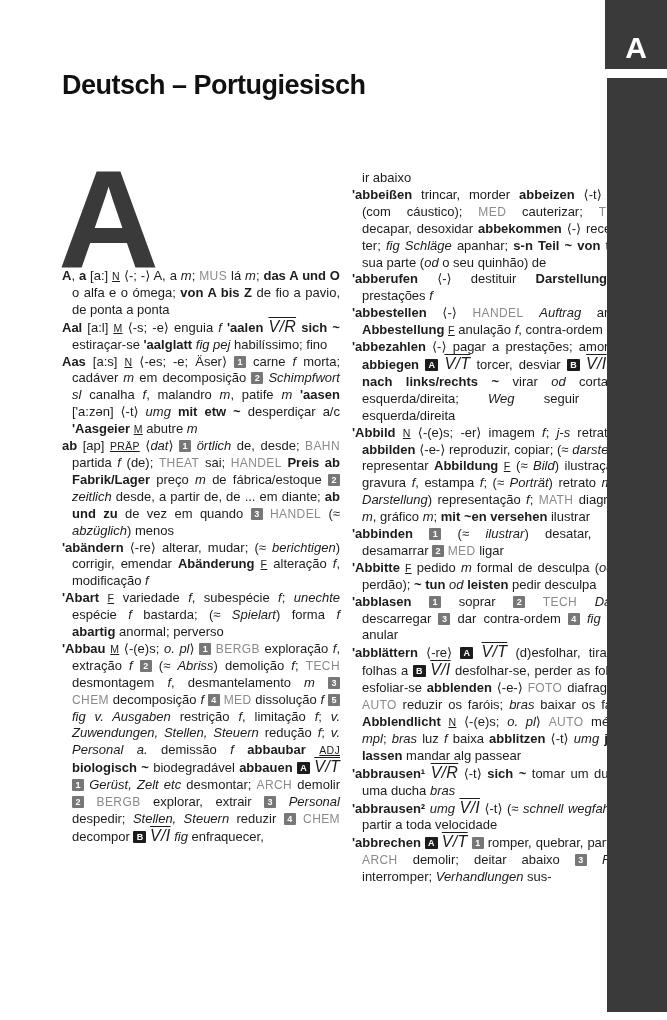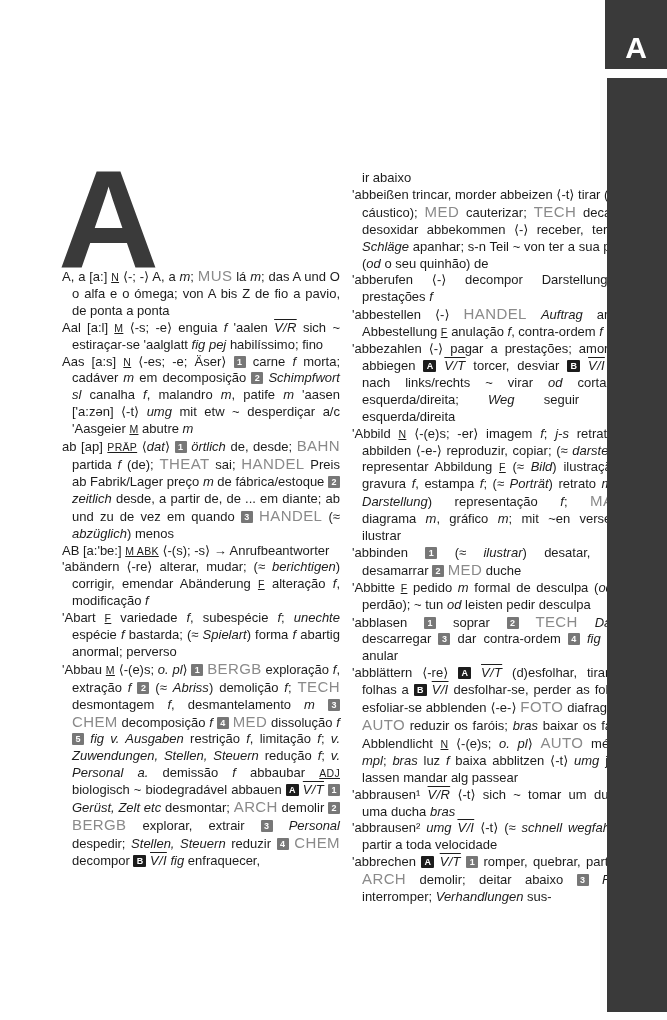--- a/index.html
+++ b/index.html
@@ -14,25 +14,25 @@
   .dropcap{
     position:absolute;left:58px;top:150px;
     font-size:140px;line-height:1;font-weight:700;color:#3a3a3a;letter-spacing:-3px;
   }
   .col{position:absolute;font-size:13px;line-height:16.9px;text-align:justify;}
   .col-left{left:62px;top:268px;width:278px;}
   .col-right{left:352px;top:170px;width:281px;}
   .entry{margin:0;padding-left:10px;text-indent:-10px;}
   .entry.cont{padding-left:10px;text-indent:0;}
   .sg-p{}
-  .sg-b{font-weight:400;}
+  .sg-b{font-weight:700;}
   .sg-i{font-style:italic;}
-  .sg-sc{color:#8a8a8a;font-size:15px;letter-spacing:0.4px;}
+  .sg-sc{color:#8a8a8a;font-size:12px;letter-spacing:0.4px;}
   .sg-mu{font-size:10.5px;letter-spacing:0.3px;text-decoration:underline;}
-  .sg-mo{font-size:13px;letter-spacing:0.3px;font-style:italic;text-decoration:overline;}
+  .sg-mo{font-size:16px;letter-spacing:0.3px;font-style:italic;text-decoration:overline;}
   .sg-bn{
     display:inline-block;min-width:12px;height:12px;line-height:12px;padding:0 1px;
     background:#777777;color:#fff;font-size:9px;font-weight:700;text-align:center;
     text-indent:0;vertical-align:1px;border-radius:1px;box-sizing:border-box;
   }
   .sg-bl{
     display:inline-block;min-width:13px;height:12px;line-height:12px;
     background:#1c1c1c;color:#fff;font-size:9px;font-weight:700;text-align:center;
     text-indent:0;vertical-align:1px;border-radius:1px;
   }
@@ -40,39 +40,39 @@
     position:absolute;left:605px;top:0;width:62px;height:69px;background:#3a3a3a;
     color:#fff;display:flex;align-items:flex-end;justify-content:center;
     padding-bottom:4px;box-sizing:border-box;font-weight:700;font-size:30px;
   }
   .thumb-strip{position:absolute;left:607px;top:78px;width:60px;height:934px;background:#3a3a3a;}
 </style>
 </head>
 <body>
 
 <div class="page">
+  <h1 class="title">Deutsch – Portugiesisch</h1>
   <div class="dropcap">A</div>
   <div class="col col-left">
       <p class="entry"><span class="sg-b">A</span><span class="sg-p">, </span><span class="sg-b">a</span><span class="sg-p"> [a:] </span><span class="sg-mu">N</span><span class="sg-p"> ⟨-; -⟩ A, a </span><span class="sg-i">m</span><span class="sg-p">; </span><span class="sg-sc">MUS</span><span class="sg-p"> lá </span><span class="sg-i">m</span><span class="sg-p">; </span><span class="sg-b">das A und O</span><span class="sg-p"> o alfa e o ómega; </span><span class="sg-b">von A bis Z</span><span class="sg-p"> de fio a pavio, de ponta a ponta</span></p>
       <p class="entry"><span class="sg-b">Aal</span><span class="sg-p"> [a:l] </span><span class="sg-mu">M</span><span class="sg-p"> ⟨-s; -e⟩ enguia </span><span class="sg-i">f</span><span class="sg-p"> </span><span class="sg-b">'aalen</span><span class="sg-p"> </span><span class="sg-mo">V/R</span><span class="sg-p"> </span><span class="sg-b">sich ~</span><span class="sg-p"> estiraçar-se </span><span class="sg-b">'aalglatt</span><span class="sg-p"> </span><span class="sg-i">fig pej</span><span class="sg-p"> habilíssimo; fino</span></p>
       <p class="entry"><span class="sg-b">Aas</span><span class="sg-p"> [a:s] </span><span class="sg-mu">N</span><span class="sg-p"> ⟨-es; -e; Äser⟩ </span><span class="sg-bn">1</span><span class="sg-p"> carne </span><span class="sg-i">f</span><span class="sg-p"> morta; cadáver </span><span class="sg-i">m</span><span class="sg-p"> em decomposição </span><span class="sg-bn">2</span><span class="sg-p"> </span><span class="sg-i">Schimpfwort sl</span><span class="sg-p"> canalha </span><span class="sg-i">f</span><span class="sg-p">, malandro </span><span class="sg-i">m</span><span class="sg-p">, patife </span><span class="sg-i">m</span><span class="sg-p"> </span><span class="sg-b">'aasen</span><span class="sg-p"> ['a:zən] ⟨-t⟩ </span><span class="sg-i">umg</span><span class="sg-p"> </span><span class="sg-b">mit etw ~</span><span class="sg-p"> desperdiçar a/c </span><span class="sg-b">'Aasgeier</span><span class="sg-p"> </span><span class="sg-mu">M</span><span class="sg-p"> abutre </span><span class="sg-i">m</span></p>
       <p class="entry"><span class="sg-b">ab</span><span class="sg-p"> [ap] </span><span class="sg-mu">PRÄP</span><span class="sg-p"> ⟨</span><span class="sg-i">dat</span><span class="sg-p">⟩ </span><span class="sg-bn">1</span><span class="sg-p"> </span><span class="sg-i">örtlich</span><span class="sg-p"> de, desde; </span><span class="sg-sc">BAHN</span><span class="sg-p"> partida </span><span class="sg-i">f</span><span class="sg-p"> (de); </span><span class="sg-sc">THEAT</span><span class="sg-p"> sai; </span><span class="sg-sc">HANDEL</span><span class="sg-p"> </span><span class="sg-b">Preis ab Fabrik/Lager</span><span class="sg-p"> preço </span><span class="sg-i">m</span><span class="sg-p"> de fábrica/estoque </span><span class="sg-bn">2</span><span class="sg-p"> </span><span class="sg-i">zeitlich</span><span class="sg-p"> desde, a partir de, de ... em diante; </span><span class="sg-b">ab und zu</span><span class="sg-p"> de vez em quando </span><span class="sg-bn">3</span><span class="sg-p"> </span><span class="sg-sc">HANDEL</span><span class="sg-p"> (≈ </span><span class="sg-i">abzüglich</span><span class="sg-p">) menos</span></p>
-      <p class="entry"><span class="sg-b">AB</span><span class="sg-p"> [a:'be:] </span><span class="sg-mu">M ABK</span><span class="sg-p"> ⟨-(s); -s⟩ → Anrufbeantworter</span></p>
       <p class="entry"><span class="sg-b">'abändern</span><span class="sg-p"> ⟨-re⟩ alterar, mudar; (≈ </span><span class="sg-i">berichtigen</span><span class="sg-p">) corrigir, emendar </span><span class="sg-b">Abänderung</span><span class="sg-p"> </span><span class="sg-mu">F</span><span class="sg-p"> alteração </span><span class="sg-i">f</span><span class="sg-p">, modificação </span><span class="sg-i">f</span></p>
       <p class="entry"><span class="sg-b">'Abart</span><span class="sg-p"> </span><span class="sg-mu">F</span><span class="sg-p"> variedade </span><span class="sg-i">f</span><span class="sg-p">, subespécie </span><span class="sg-i">f</span><span class="sg-p">; </span><span class="sg-i">unechte</span><span class="sg-p"> espécie </span><span class="sg-i">f</span><span class="sg-p"> bastarda; (≈ </span><span class="sg-i">Spielart</span><span class="sg-p">) forma </span><span class="sg-i">f</span><span class="sg-p"> </span><span class="sg-b">abartig</span><span class="sg-p"> anormal; perverso</span></p>
       <p class="entry"><span class="sg-b">'Abbau</span><span class="sg-p"> </span><span class="sg-mu">M</span><span class="sg-p"> ⟨-(e)s; </span><span class="sg-i">o. pl</span><span class="sg-p">⟩ </span><span class="sg-bn">1</span><span class="sg-p"> </span><span class="sg-sc">BERGB</span><span class="sg-p"> exploração </span><span class="sg-i">f</span><span class="sg-p">, extração </span><span class="sg-i">f</span><span class="sg-p"> </span><span class="sg-bn">2</span><span class="sg-p"> (≈ </span><span class="sg-i">Abriss</span><span class="sg-p">) demolição </span><span class="sg-i">f</span><span class="sg-p">; </span><span class="sg-sc">TECH</span><span class="sg-p"> desmontagem </span><span class="sg-i">f</span><span class="sg-p">, desmantelamento </span><span class="sg-i">m</span><span class="sg-p"> </span><span class="sg-bn">3</span><span class="sg-p"> </span><span class="sg-sc">CHEM</span><span class="sg-p"> decomposição </span><span class="sg-i">f</span><span class="sg-p"> </span><span class="sg-bn">4</span><span class="sg-p"> </span><span class="sg-sc">MED</span><span class="sg-p"> dissolução </span><span class="sg-i">f</span><span class="sg-p"> </span><span class="sg-bn">5</span><span class="sg-p"> </span><span class="sg-i">fig v. Ausgaben</span><span class="sg-p"> restrição </span><span class="sg-i">f</span><span class="sg-p">, limitação </span><span class="sg-i">f</span><span class="sg-p">; </span><span class="sg-i">v. Zuwendungen, Stellen, Steuern</span><span class="sg-p"> redução </span><span class="sg-i">f</span><span class="sg-p">; </span><span class="sg-i">v. Personal a.</span><span class="sg-p"> demissão </span><span class="sg-i">f</span><span class="sg-p"> </span><span class="sg-b">abbaubar</span><span class="sg-p"> </span><span class="sg-mu">ADJ</span><span class="sg-p"> </span><span class="sg-b">biologisch ~</span><span class="sg-p"> biodegradável </span><span class="sg-b">abbauen</span><span class="sg-p"> </span><span class="sg-bl">A</span><span class="sg-p"> </span><span class="sg-mo">V/T</span><span class="sg-p"> </span><span class="sg-bn">1</span><span class="sg-p"> </span><span class="sg-i">Gerüst, Zelt etc</span><span class="sg-p"> desmontar; </span><span class="sg-sc">ARCH</span><span class="sg-p"> demolir </span><span class="sg-bn">2</span><span class="sg-p"> </span><span class="sg-sc">BERGB</span><span class="sg-p"> explorar, extrair </span><span class="sg-bn">3</span><span class="sg-p"> </span><span class="sg-i">Personal</span><span class="sg-p"> despedir; </span><span class="sg-i">Stellen, Steuern</span><span class="sg-p"> reduzir </span><span class="sg-bn">4</span><span class="sg-p"> </span><span class="sg-sc">CHEM</span><span class="sg-p"> decompor </span><span class="sg-bl">B</span><span class="sg-p"> </span><span class="sg-mo">V/I</span><span class="sg-p"> </span><span class="sg-i">fig</span><span class="sg-p"> enfraquecer,</span></p>
     </div>
   <div class="col col-right">
       <p class="entry cont"><span class="sg-p">ir abaixo</span></p>
       <p class="entry"><span class="sg-b">'abbeißen</span><span class="sg-p"> trincar, morder </span><span class="sg-b">abbeizen</span><span class="sg-p"> ⟨-t⟩ tirar (com cáustico); </span><span class="sg-sc">MED</span><span class="sg-p"> cauterizar; </span><span class="sg-sc">TECH</span><span class="sg-p"> decapar, desoxidar </span><span class="sg-b">abbekommen</span><span class="sg-p"> ⟨-⟩ receber, ter; </span><span class="sg-i">fig Schläge</span><span class="sg-p"> apanhar; </span><span class="sg-b">s-n Teil ~ von</span><span class="sg-p"> ter a sua parte (</span><span class="sg-i">od</span><span class="sg-p"> o seu quinhão) de</span></p>
-      <p class="entry"><span class="sg-b">'abberufen</span><span class="sg-p"> ⟨-⟩ decompor </span><span class="sg-b">Darstellung</span><span class="sg-p"> </span><span class="sg-mu">F</span><span class="sg-p"> prestações </span><span class="sg-i">f</span></p>
+      <p class="entry"><span class="sg-b">'abberufen</span><span class="sg-p"> ⟨-⟩ destituir </span><span class="sg-b">Darstellung</span><span class="sg-p"> </span><span class="sg-mu">F</span><span class="sg-p"> prestações </span><span class="sg-i">f</span></p>
       <p class="entry"><span class="sg-b">'abbestellen</span><span class="sg-p"> ⟨-⟩ </span><span class="sg-sc">HANDEL</span><span class="sg-p"> </span><span class="sg-i">Auftrag</span><span class="sg-p"> anular </span><span class="sg-b">Abbestellung</span><span class="sg-p"> </span><span class="sg-mu">F</span><span class="sg-p"> anulação </span><span class="sg-i">f</span><span class="sg-p">, contra-ordem </span><span class="sg-i">f</span></p>
       <p class="entry"><span class="sg-b">'abbezahlen</span><span class="sg-p"> ⟨-⟩ pagar a prestações; amortizar </span><span class="sg-b">abbiegen</span><span class="sg-p"> </span><span class="sg-bl">A</span><span class="sg-p"> </span><span class="sg-mo">V/T</span><span class="sg-p"> torcer, desviar </span><span class="sg-bl">B</span><span class="sg-p"> </span><span class="sg-mo">V/I</span><span class="sg-p"> ⟨s.⟩ </span><span class="sg-b">nach links/rechts ~</span><span class="sg-p"> virar </span><span class="sg-i">od</span><span class="sg-p"> cortar à esquerda/direita; </span><span class="sg-i">Weg</span><span class="sg-p"> seguir pela esquerda/direita</span></p>
       <p class="entry"><span class="sg-b">'Abbild</span><span class="sg-p"> </span><span class="sg-mu">N</span><span class="sg-p"> ⟨-(e)s; -er⟩ imagem </span><span class="sg-i">f</span><span class="sg-p">; </span><span class="sg-i">j-s</span><span class="sg-p"> retrato </span><span class="sg-i">m</span><span class="sg-p"> </span><span class="sg-b">abbilden</span><span class="sg-p"> ⟨-e-⟩ reproduzir, copiar; (≈ </span><span class="sg-i">darstellen</span><span class="sg-p">) representar </span><span class="sg-b">Abbildung</span><span class="sg-p"> </span><span class="sg-mu">F</span><span class="sg-p"> (≈ </span><span class="sg-i">Bild</span><span class="sg-p">) ilustração </span><span class="sg-i">f</span><span class="sg-p">; gravura </span><span class="sg-i">f</span><span class="sg-p">, estampa </span><span class="sg-i">f</span><span class="sg-p">; (≈ </span><span class="sg-i">Porträt</span><span class="sg-p">) retrato </span><span class="sg-i">m</span><span class="sg-p">; (≈ </span><span class="sg-i">Darstellung</span><span class="sg-p">) representação </span><span class="sg-i">f</span><span class="sg-p">; </span><span class="sg-sc">MATH</span><span class="sg-p"> diagrama </span><span class="sg-i">m</span><span class="sg-p">, gráfico </span><span class="sg-i">m</span><span class="sg-p">; </span><span class="sg-b">mit ~en versehen</span><span class="sg-p"> ilustrar</span></p>
-      <p class="entry"><span class="sg-b">'abbinden</span><span class="sg-p"> </span><span class="sg-bn">1</span><span class="sg-p"> (≈ </span><span class="sg-i">ilustrar</span><span class="sg-p">) desatar, tirar, desamarrar </span><span class="sg-bn">2</span><span class="sg-p"> </span><span class="sg-sc">MED</span><span class="sg-p"> duche</span></p>
+      <p class="entry"><span class="sg-b">'abbinden</span><span class="sg-p"> </span><span class="sg-bn">1</span><span class="sg-p"> (≈ </span><span class="sg-i">ilustrar</span><span class="sg-p">) desatar, tirar, desamarrar </span><span class="sg-bn">2</span><span class="sg-p"> </span><span class="sg-sc">MED</span><span class="sg-p"> ligar</span></p>
       <p class="entry"><span class="sg-b">'Abbitte</span><span class="sg-p"> </span><span class="sg-mu">F</span><span class="sg-p"> pedido </span><span class="sg-i">m</span><span class="sg-p"> formal de desculpa (</span><span class="sg-i">od</span><span class="sg-p"> de perdão); </span><span class="sg-b">~ tun</span><span class="sg-p"> </span><span class="sg-i">od</span><span class="sg-p"> </span><span class="sg-b">leisten</span><span class="sg-p"> pedir desculpa</span></p>
       <p class="entry"><span class="sg-b">'abblasen</span><span class="sg-p"> </span><span class="sg-bn">1</span><span class="sg-p"> soprar </span><span class="sg-bn">2</span><span class="sg-p"> </span><span class="sg-sc">TECH</span><span class="sg-p"> </span><span class="sg-i">Dampf</span><span class="sg-p"> descarregar </span><span class="sg-bn">3</span><span class="sg-p"> dar contra-ordem </span><span class="sg-bn">4</span><span class="sg-p"> </span><span class="sg-i">fig umg</span><span class="sg-p"> anular</span></p>
       <p class="entry"><span class="sg-b">'abblättern</span><span class="sg-p"> ⟨-re⟩ </span><span class="sg-bl">A</span><span class="sg-p"> </span><span class="sg-mo">V/T</span><span class="sg-p"> (d)esfolhar, tirar as folhas a </span><span class="sg-bl">B</span><span class="sg-p"> </span><span class="sg-mo">V/I</span><span class="sg-p"> desfolhar-se, perder as folhas; esfoliar-se </span><span class="sg-b">abblenden</span><span class="sg-p"> ⟨-e-⟩ </span><span class="sg-sc">FOTO</span><span class="sg-p"> diafragmar; </span><span class="sg-sc">AUTO</span><span class="sg-p"> reduzir os faróis; </span><span class="sg-i">bras</span><span class="sg-p"> baixar os faróis </span><span class="sg-b">Abblendlicht</span><span class="sg-p"> </span><span class="sg-mu">N</span><span class="sg-p"> ⟨-(e)s; </span><span class="sg-i">o. pl</span><span class="sg-p">⟩ </span><span class="sg-sc">AUTO</span><span class="sg-p"> médios </span><span class="sg-i">mpl</span><span class="sg-p">; </span><span class="sg-i">bras</span><span class="sg-p"> luz </span><span class="sg-i">f</span><span class="sg-p"> baixa </span><span class="sg-b">abblitzen</span><span class="sg-p"> ⟨-t⟩ </span><span class="sg-i">umg</span><span class="sg-p"> </span><span class="sg-b">j-n ~ lassen</span><span class="sg-p"> mandar alg passear</span></p>
       <p class="entry"><span class="sg-b">'abbrausen¹</span><span class="sg-p"> </span><span class="sg-mo">V/R</span><span class="sg-p"> ⟨-t⟩ </span><span class="sg-b">sich ~</span><span class="sg-p"> tomar um duche, uma ducha </span><span class="sg-i">bras</span></p>
       <p class="entry"><span class="sg-b">'abbrausen²</span><span class="sg-p"> </span><span class="sg-i">umg</span><span class="sg-p"> </span><span class="sg-mo">V/I</span><span class="sg-p"> ⟨-t⟩ (≈ </span><span class="sg-i">schnell wegfahren</span><span class="sg-p">) partir a toda velocidade</span></p>
       <p class="entry"><span class="sg-b">'abbrechen</span><span class="sg-p"> </span><span class="sg-bl">A</span><span class="sg-p"> </span><span class="sg-mo">V/T</span><span class="sg-p"> </span><span class="sg-bn">1</span><span class="sg-p"> romper, quebrar, partir </span><span class="sg-bn">2</span><span class="sg-p"> </span><span class="sg-sc">ARCH</span><span class="sg-p"> demolir; deitar abaixo </span><span class="sg-bn">3</span><span class="sg-p"> </span><span class="sg-i">Rede</span><span class="sg-p"> interromper; </span><span class="sg-i">Verhandlungen</span><span class="sg-p"> sus-</span></p>
     </div>
   <div class="thumb-tab">
     <span>A</span>
   </div>

